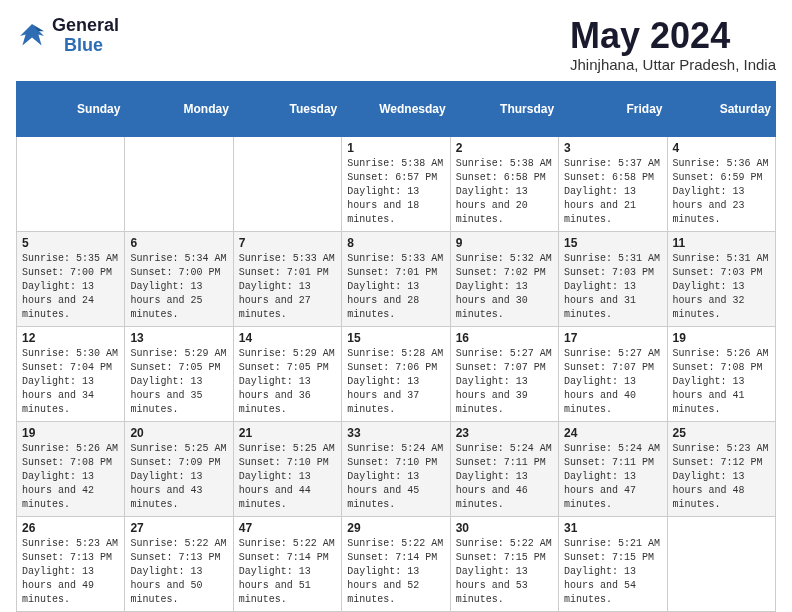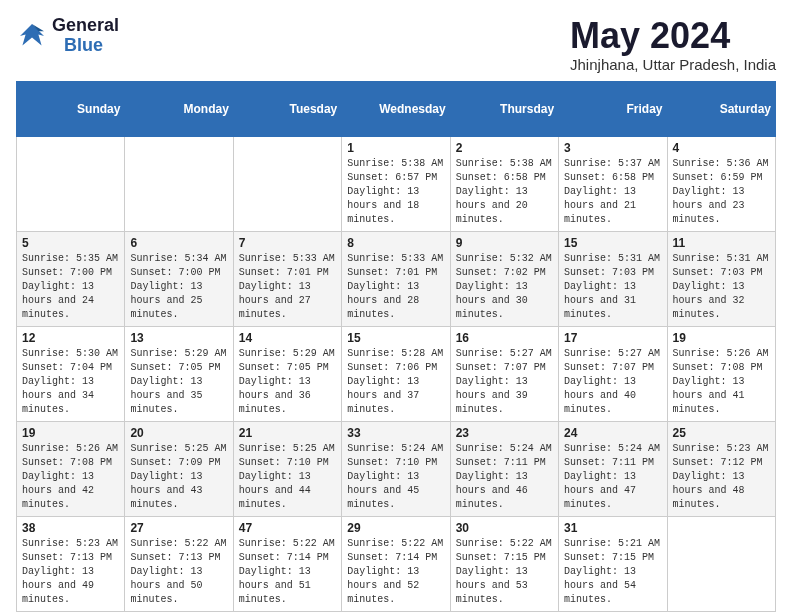--- a/index.html
+++ b/index.html
@@ -235,21 +235,21 @@
           <span class="day-num">24</span>
           <div class="cell-content">Sunrise: 5:24 AM<br>Sunset: 7:11 PM<br>Daylight: 13 hours and 47 minutes.</div>
         </td>
         <td>
           <span class="day-num">25</span>
           <div class="cell-content">Sunrise: 5:23 AM<br>Sunset: 7:12 PM<br>Daylight: 13 hours and 48 minutes.</div>
         </td>
       </tr>
       <tr>
         <td>
-          <span class="day-num">38</span>
+          <span class="day-num">26</span>
           <div class="cell-content">Sunrise: 5:23 AM<br>Sunset: 7:13 PM<br>Daylight: 13 hours and 49 minutes.</div>
         </td>
         <td>
           <span class="day-num">27</span>
           <div class="cell-content">Sunrise: 5:22 AM<br>Sunset: 7:13 PM<br>Daylight: 13 hours and 50 minutes.</div>
         </td>
         <td>
           <span class="day-num">47</span>
           <div class="cell-content">Sunrise: 5:22 AM<br>Sunset: 7:14 PM<br>Daylight: 13 hours and 51 minutes.</div>
         </td>

